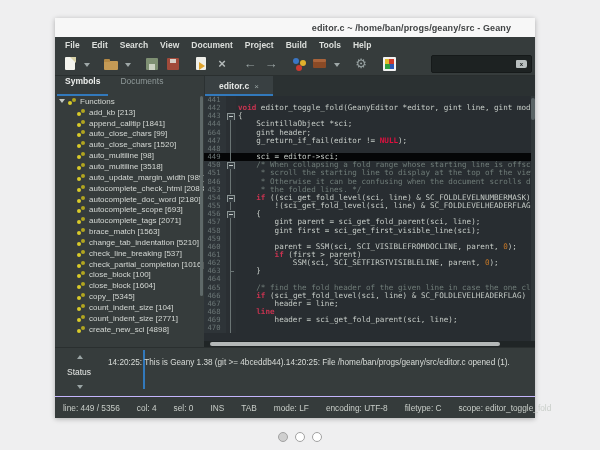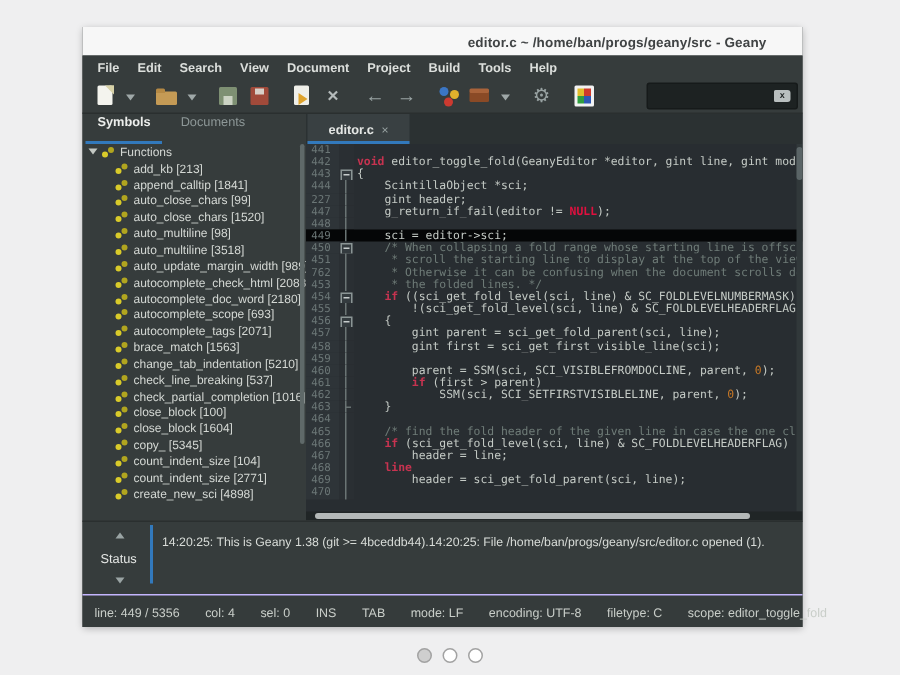--- a/index.html
+++ b/index.html
@@ -90,21 +90,21 @@
   .tok-k{color:#c73350;font-weight:700;}
   .tok-u{color:#e0103f;font-weight:700;}
   .tok-c{color:#6f7c78;}
   .tok-m{color:#c77826;}
   #hscroll{position:absolute;left:0;top:265px;width:100%;height:6px;background:#202526;}
   #hscroll .thumb{position:absolute;left:6px;top:1px;width:290px;height:4px;background:#b4b8b8;border-radius:2px;}
   #vscroll{position:absolute;right:0;top:20px;width:4px;height:245px;background:#31383a;}
   #vscroll .thumb{position:absolute;left:0;top:2px;width:4px;height:22px;background:#5a6466;border-radius:2px;}
   
   #messages{position:absolute;left:0;top:329px;width:100%;height:49px;background:#363c3c;border-top:1px solid #2a2f2f;box-sizing:border-box;}
-  #msg-tabcol{position:absolute;left:0;top:0;width:47px;height:100%;}
+  #msg-tabcol{position:absolute;left:0;top:0;width:47px;height:100%;padding-left:43px;}
   #msg-tabcol .arrow-up{position:absolute;left:22px;top:4px;width:0;height:0;border:3px solid transparent;border-bottom:4px solid #9aa4a4;}
   #msg-tabcol .arrow-down{position:absolute;left:22px;bottom:4px;width:0;height:0;border:3px solid transparent;border-top:4px solid #9aa4a4;}
   #msg-tabcol .tablbl{position:absolute;left:12px;top:19px;font-size:8.5px;color:#e6e8e6;}
   #msg-tabcol::after{content:"";position:absolute;right:0;top:2px;bottom:7px;width:2px;background:#3279bc;}
   #msg-lines{position:absolute;left:53px;top:3px;right:4px;}
   .msg-line{font-size:8.2px;color:#d8dcd8;line-height:12px;white-space:nowrap;}
   
   #statusbar{position:absolute;left:0;top:378px;width:100%;height:22px;background:#353b3b;border-top:1px solid #c4b5fd;
              box-sizing:border-box;display:flex;align-items:center;padding-left:8px;}
   .sb-item{font-size:8.3px;color:#c9cec9;margin-right:17px;white-space:nowrap;}
@@ -265,27 +265,27 @@
           <div id="etab">
             <span class="lbl">editor.c</span>
             <span class="x">×</span>
           </div>
         </div>
         <div id="code">
             <span class="cl"><span class="ln">441</span><span class="fm "></span><span class="src"></span></span>
             <span class="cl"><span class="ln">442</span><span class="fm "></span><span class="src"><span class="tok-k">void</span><span class="tok-n"> editor_toggle_fold(GeanyEditor *editor, gint line, gint modifiers)</span></span></span>
             <span class="cl"><span class="ln">443</span><span class="fm box"></span><span class="src"><span class="tok-n">{</span></span></span>
             <span class="cl"><span class="ln">444</span><span class="fm bar"></span><span class="src"><span class="tok-n">    ScintillaObject *sci;</span></span></span>
-            <span class="cl"><span class="ln">227</span><span class="fm bar"></span><span class="src"><span class="tok-n">    gint header;</span></span></span>
+            <span class="cl"><span class="ln">664</span><span class="fm bar"></span><span class="src"><span class="tok-n">    gint header;</span></span></span>
             <span class="cl"><span class="ln">447</span><span class="fm bar"></span><span class="src"><span class="tok-n">    g_return_if_fail(editor != </span><span class="tok-u">NULL</span><span class="tok-n">);</span></span></span>
             <span class="cl"><span class="ln">448</span><span class="fm bar"></span><span class="src"></span></span>
             <span class="cl cur"><span class="ln">449</span><span class="fm bar"></span><span class="src"><span class="tok-n">    sci = editor-&gt;sci;</span></span></span>
             <span class="cl"><span class="ln">450</span><span class="fm box"></span><span class="src"><span class="tok-c">    /* When collapsing a fold range whose starting line is offscreen,</span></span></span>
             <span class="cl"><span class="ln">451</span><span class="fm bar"></span><span class="src"><span class="tok-c">     * scroll the starting line to display at the top of the view.</span></span></span>
-            <span class="cl"><span class="ln">762</span><span class="fm bar"></span><span class="src"><span class="tok-c">     * Otherwise it can be confusing when the document scrolls down to</span></span></span>
+            <span class="cl"><span class="ln">846</span><span class="fm bar"></span><span class="src"><span class="tok-c">     * Otherwise it can be confusing when the document scrolls down to</span></span></span>
             <span class="cl"><span class="ln">453</span><span class="fm bar"></span><span class="src"><span class="tok-c">     * the folded lines. */</span></span></span>
             <span class="cl"><span class="ln">454</span><span class="fm box"></span><span class="src"><span class="tok-n">    </span><span class="tok-k">if</span><span class="tok-n"> ((sci_get_fold_level(sci, line) &amp; SC_FOLDLEVELNUMBERMASK) &gt;</span></span></span>
             <span class="cl"><span class="ln">455</span><span class="fm bar"></span><span class="src"><span class="tok-n">        !(sci_get_fold_level(sci, line) &amp; SC_FOLDLEVELHEADERFLAG))</span></span></span>
             <span class="cl"><span class="ln">456</span><span class="fm box"></span><span class="src"><span class="tok-n">    {</span></span></span>
             <span class="cl"><span class="ln">457</span><span class="fm bar"></span><span class="src"><span class="tok-n">        gint parent = sci_get_fold_parent(sci, line);</span></span></span>
             <span class="cl"><span class="ln">458</span><span class="fm bar"></span><span class="src"><span class="tok-n">        gint first = sci_get_first_visible_line(sci);</span></span></span>
             <span class="cl"><span class="ln">459</span><span class="fm bar"></span><span class="src"></span></span>
             <span class="cl"><span class="ln">460</span><span class="fm bar"></span><span class="src"><span class="tok-n">        parent = SSM(sci, SCI_VISIBLEFROMDOCLINE, parent, </span><span class="tok-m">0</span><span class="tok-n">);</span></span></span>
             <span class="cl"><span class="ln">461</span><span class="fm bar"></span><span class="src"><span class="tok-n">        </span><span class="tok-k">if</span><span class="tok-n"> (first &gt; parent)</span></span></span>
             <span class="cl"><span class="ln">462</span><span class="fm bar"></span><span class="src"><span class="tok-n">            SSM(sci, SCI_SETFIRSTVISIBLELINE, parent, </span><span class="tok-m">0</span><span class="tok-n">);</span></span></span>

